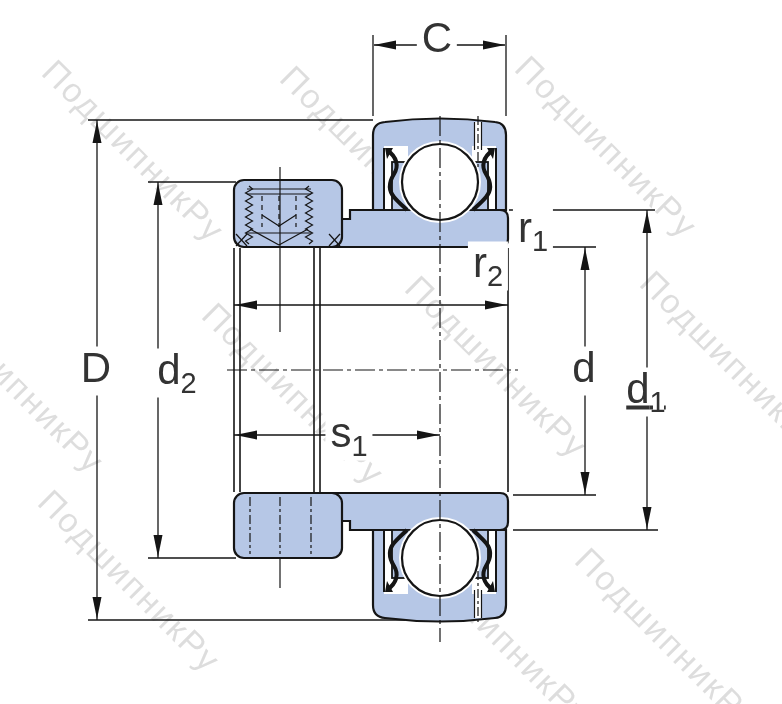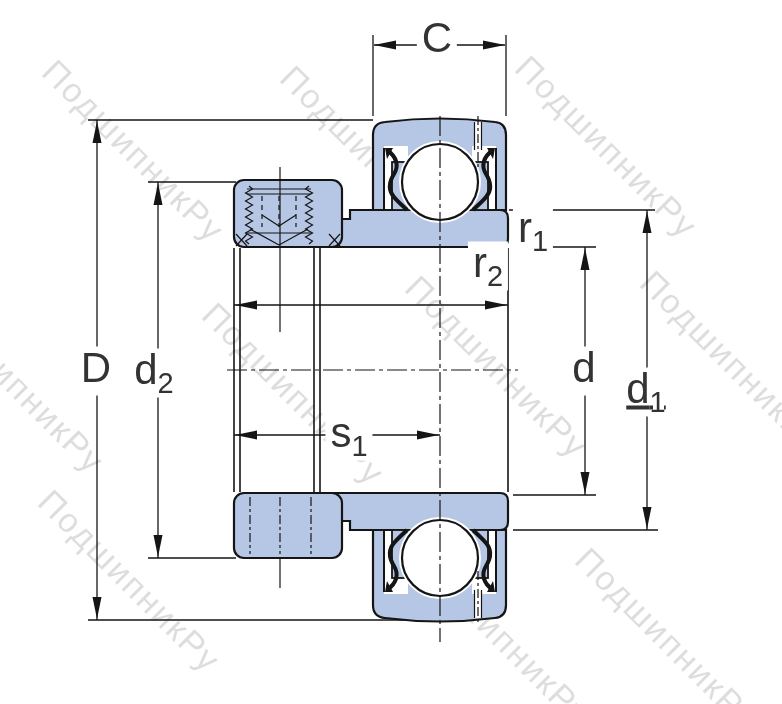--- a/index.html
+++ b/index.html
@@ -159,20 +159,20 @@
       <polygon class="blk" points="439,435 417,430.5 417,439.5"></polygon>
       <polygon class="blk" points="585,248 580.5,270 589.5,270"></polygon>
       <polygon class="blk" points="585,494 580.5,472 589.5,472"></polygon>
       <polygon class="blk" points="647,211 642.5,233 651.5,233"></polygon>
       <polygon class="blk" points="647,529 642.5,507 651.5,507"></polygon>
     </g>
   </svg>
 
   <div class="lbl" style="left:437px;top:41px;"><span>C</span><sub></sub></div>
   <div class="lbl" style="left:96px;top:371px;"><span>D</span><sub></sub></div>
-  <div class="lbl" style="left:154px;top:373px;text-align:center;"><span>d</span><sub>2</sub></div>
+  <div class="lbl" style="left:177px;top:373px;text-align:center;"><span>d</span><sub>2</sub></div>
   <div class="lbl" style="left:349px;top:436px;"><span>s</span><sub>1</sub></div>
   <div class="lbl" style="left:533px;top:231px;text-align:right;"><span>r</span><sub>1</sub></div>
   <div class="lbl" style="left:488px;top:266px;"><span>r</span><sub>2</sub></div>
   <div class="lbl" style="left:584px;top:371px;"><span>d</span><sub></sub></div>
   <div class="lbl" style="left:646px;top:392px;text-decoration:underline;"><span>d</span><sub>1</sub></div>
 
 </div>
 
 </body></html>

